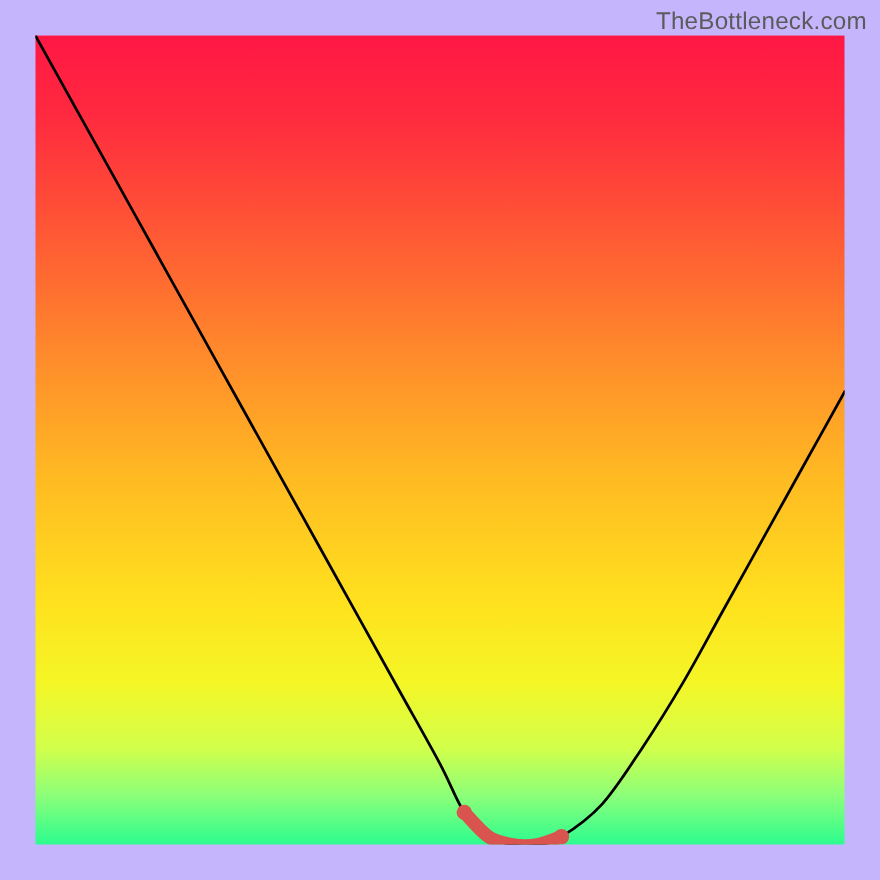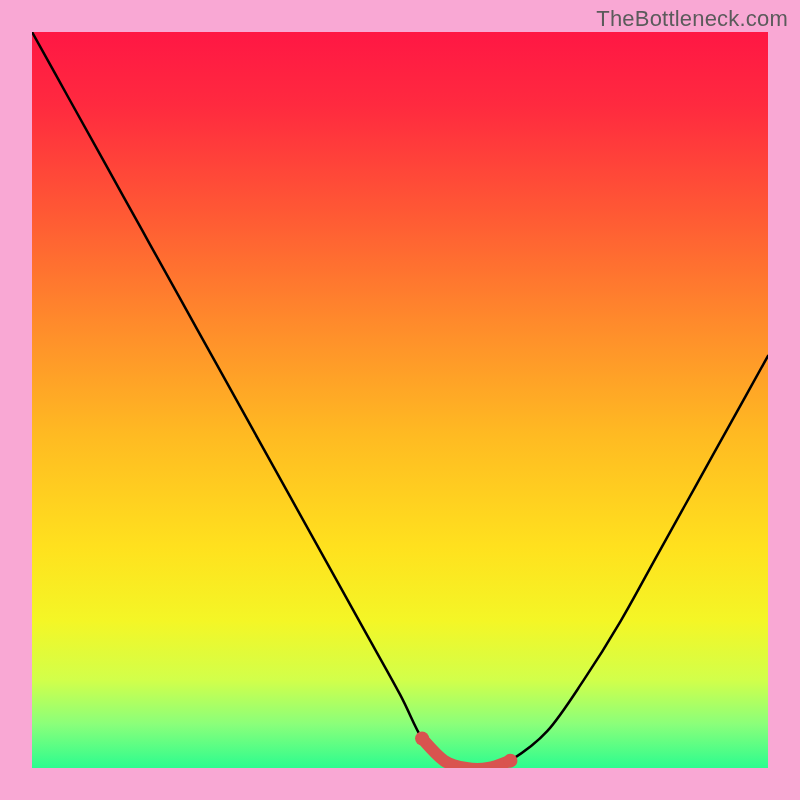--- a/index.html
+++ b/index.html
@@ -8,21 +8,21 @@
     width: 800px;
     height: 800px;
     overflow: hidden;
     background: #000;
     font-family: Arial, Helvetica, sans-serif;
   }
   .frame {
     position: absolute;
     top: 0; left: 0;
     width: 800px; height: 800px;
-    background: #f9a8d4;
+    background: #c4b5fd;
     text-decoration: underline;
   }
   .plot {
     position: absolute;
     top: 32px;
     left: 32px;
     width: 736px;
     height: 736px;
     overflow: hidden;
   }

